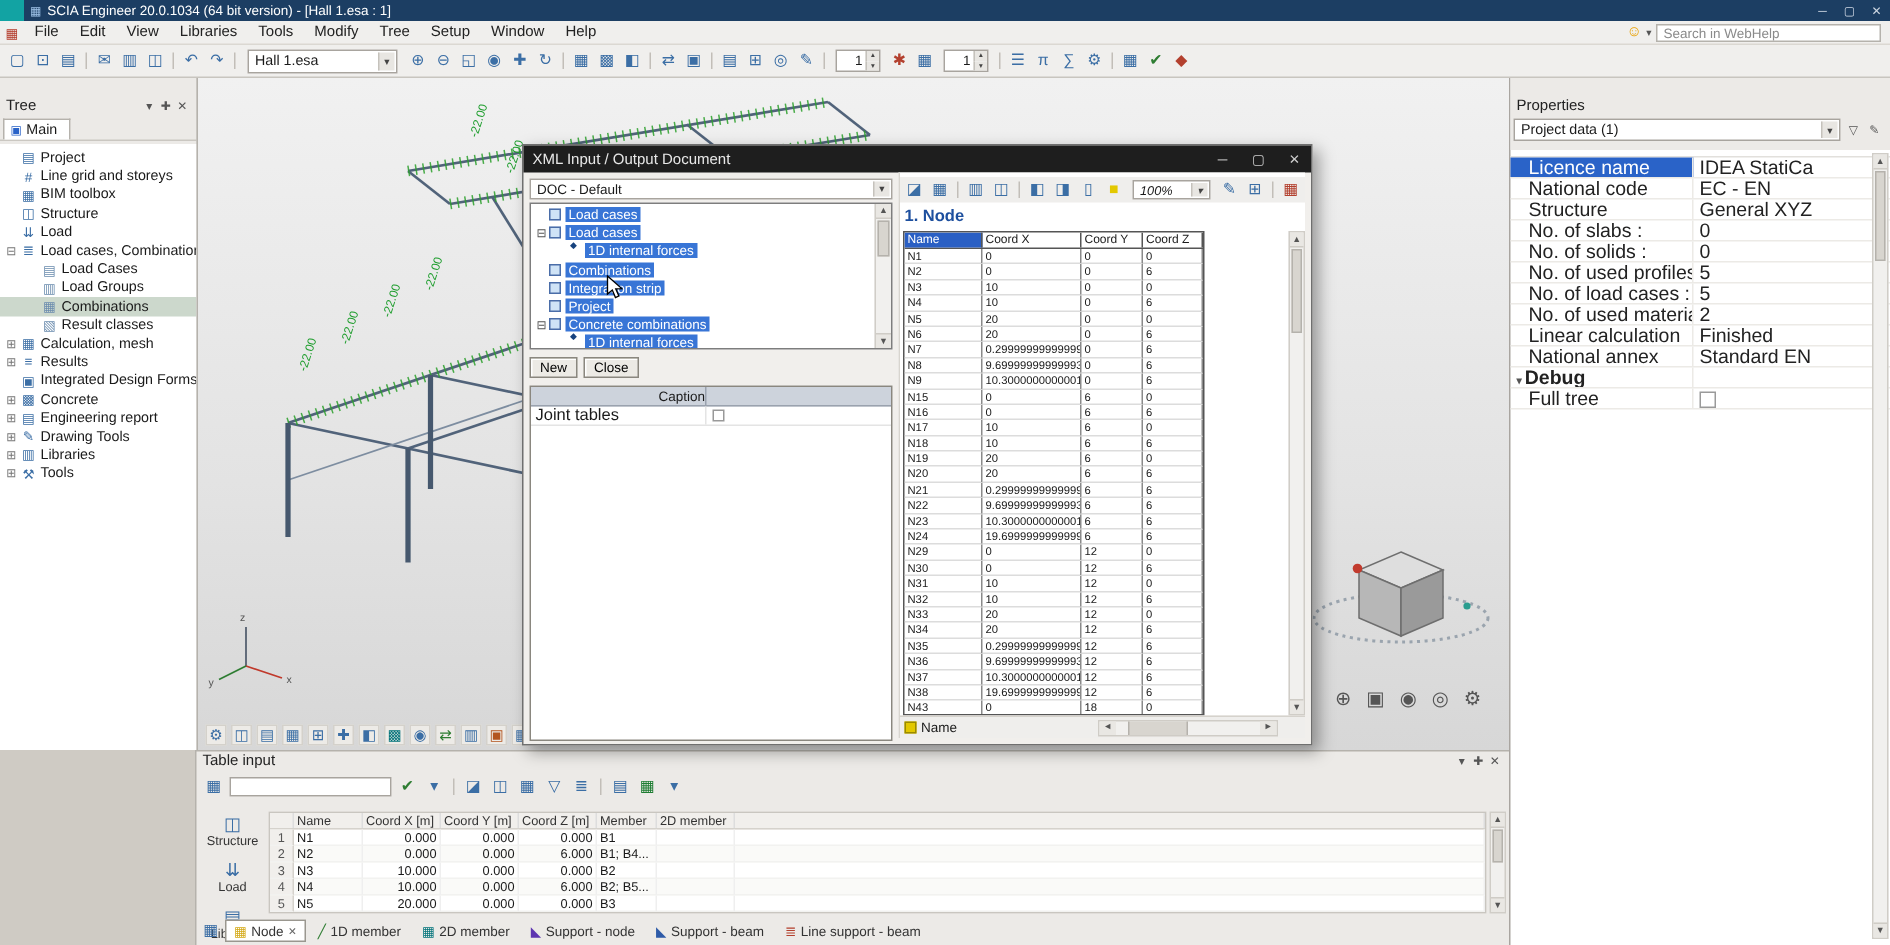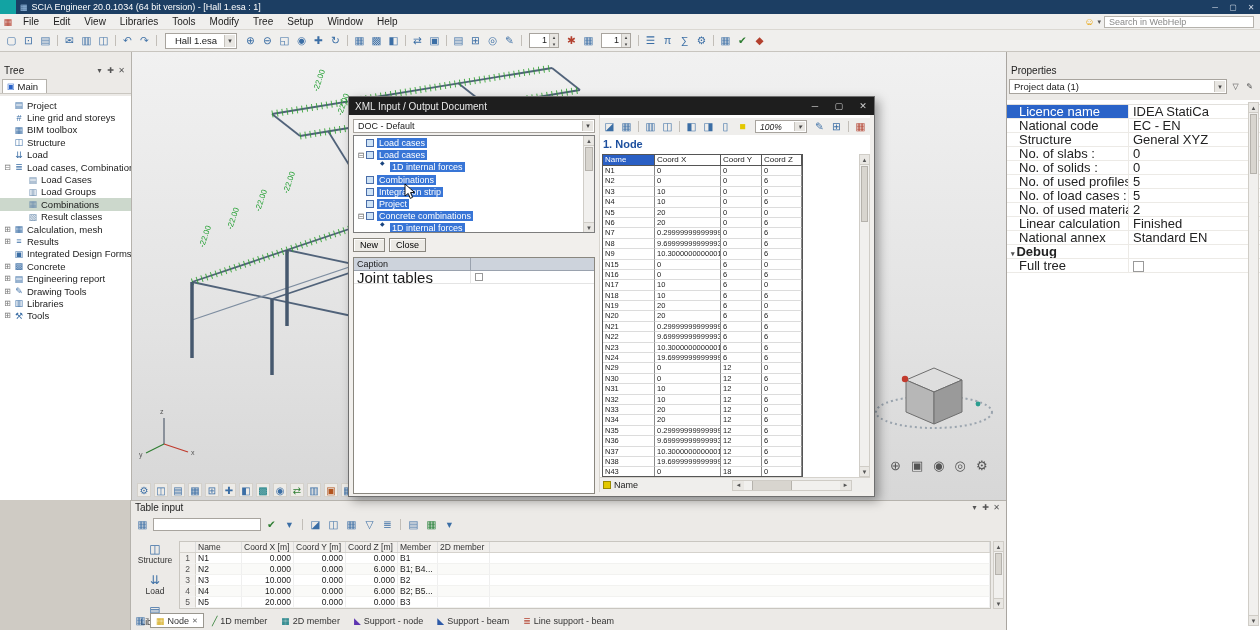--- a/index.html
+++ b/index.html
@@ -20,21 +20,21 @@
 .mb-caret{font-size:7px;color:#555;}
 .mb-search{width:150px;height:12px;border:1px solid #b5b2ac;font-size:9px;padding-left:4px;font-family:inherit;color:#333;background:#fff;}
 .mb-search::placeholder{color:#8a8a8a;}
 
 .toolbar{position:absolute;left:0;top:30px;width:1260px;height:22px;background:#f0efed;border-bottom:1px solid #c8c5bf;display:flex;align-items:center;gap:2px;padding-left:4px;}
 .tbi{width:15px;height:15px;line-height:15px;text-align:center;font-size:10.5px;color:#3b6ea5;flex:none;cursor:pointer;}
 .tbi.sep{width:5px;position:relative;cursor:default;}
 .tbi.sep::before{content:"";position:absolute;left:2px;top:2px;bottom:2px;width:1px;background:#c2beb8;}
 .combo{position:relative;height:16px;background:#fff;border:1px solid #a8a49e;display:flex;align-items:center;padding:0 14px 0 4px;font-size:9.5px;white-space:nowrap;}
 .combo .caret{position:absolute;right:1px;top:1px;bottom:1px;width:11px;background:#e8e6e2;border-left:1px solid #c5c2bc;font-size:7px;display:flex;align-items:center;justify-content:center;color:#444;}
-.proj-combo{width:72px;margin:0 4px;justify-content:center;}
+.proj-combo{width:100px;margin:0 4px;}
 .spin{position:relative;width:30px;height:15px;background:#fff;border:1px solid #a8a49e;font-size:9px;margin:0 3px;flex:none;}
 .spin-val{position:absolute;left:2px;right:11px;text-align:right;line-height:13px;}
 .spin-ar{position:absolute;right:0;top:0;bottom:0;width:9px;display:flex;flex-direction:column;}
 .spin-ar b{flex:1;font-size:5px;line-height:6px;text-align:center;color:#444;background:#e8e6e2;border-left:1px solid #c5c2bc;font-weight:normal;}
 
 .panel-head{height:13px;display:flex;align-items:center;padding:0 4px;font-size:10px;color:#222;}
 .ph-title{flex:1;}
 .phi{width:11px;text-align:center;font-size:8px;color:#555;cursor:pointer;}
 .vscroll{position:absolute;width:11px;background:#f1f0ee;border:1px solid #d0cdc7;}
 .sb-up,.sb-down{position:absolute;left:0;right:0;height:10px;font-size:6px;text-align:center;line-height:10px;color:#555;background:#e9e7e3;}
@@ -114,23 +114,23 @@
 .xmark.bl{width:7px;position:relative;}
 .xmark.bl::before{content:"◆";font-size:6px;color:#17427e;position:absolute;top:-4px;left:0;}
 .xlab{padding:0 2px;}
 .xlab.hl{background:#3875d6;color:#fff;}
 .xtree-sb{right:0;top:0;bottom:0;border:none;border-left:1px solid #d0cdc7;}
 .btn{position:absolute;height:14px;font-size:9px;font-family:inherit;background:#eceae5;border:1px solid #8a877f;box-shadow:inset 1px 1px 0 #fff;padding:0 6px;line-height:11px;cursor:pointer;}
 .btn-new{left:4px;top:141px;}
 .btn-close{left:40px;top:141px;}
 .caption-box{position:absolute;left:4px;top:160px;width:242px;height:237px;background:#fff;border:1px solid #8a877f;}
 .cap-head{display:flex;height:13px;background:#cdd3dc;border-bottom:1px solid #9aa2ae;font-size:9px;line-height:12px;}
-.cap-h1{width:117px;border-right:1px solid #9aa2ae;padding-left:3px;}
+.cap-h1{width:117px;border-right:1px solid #9aa2ae;padding-left:13px;text-align:right;}
 .cap-h2{flex:1;}
-.caprow{display:flex;height:13px;font-size:15px;line-height:13px;border-bottom:1px solid #e4e4e4;}
+.caprow{display:flex;height:13px;font-size:11px;line-height:13px;border-bottom:1px solid #e4e4e4;}
 .capc1{width:117px;border-right:1px solid #e4e4e4;padding-left:3px;}
 .capc2{flex:1;display:flex;align-items:center;padding-left:4px;}
 .capcb{width:8px;height:8px;border:1px solid #999;background:#fff;cursor:pointer;}
 .dlg-right{position:absolute;left:250px;top:18px;right:4px;bottom:4px;background:#fff;border-left:1px solid #d8d5cf;}
 .dlg-tools{position:absolute;left:0;top:3px;right:0;height:17px;display:flex;align-items:center;gap:2px;padding-left:2px;background:#efeeec;}
 .zoom-combo{width:52px;height:13px;font-size:8.5px;margin:0 3px;font-style:italic;}
 .ntitle{position:absolute;left:3px;top:23px;font-size:11px;font-weight:bold;color:#1d4f9e;}
 .ntable{position:absolute;left:2px;top:39px;width:201px;height:323px;background:#fff;border:1px solid #555;overflow:hidden;}
 .nhead,.nrow{display:grid;grid-template-columns:52px 66px 41px 40px;}
 .nhead{height:11px;line-height:10px;font-size:8px;border-bottom:1px solid #555;}

